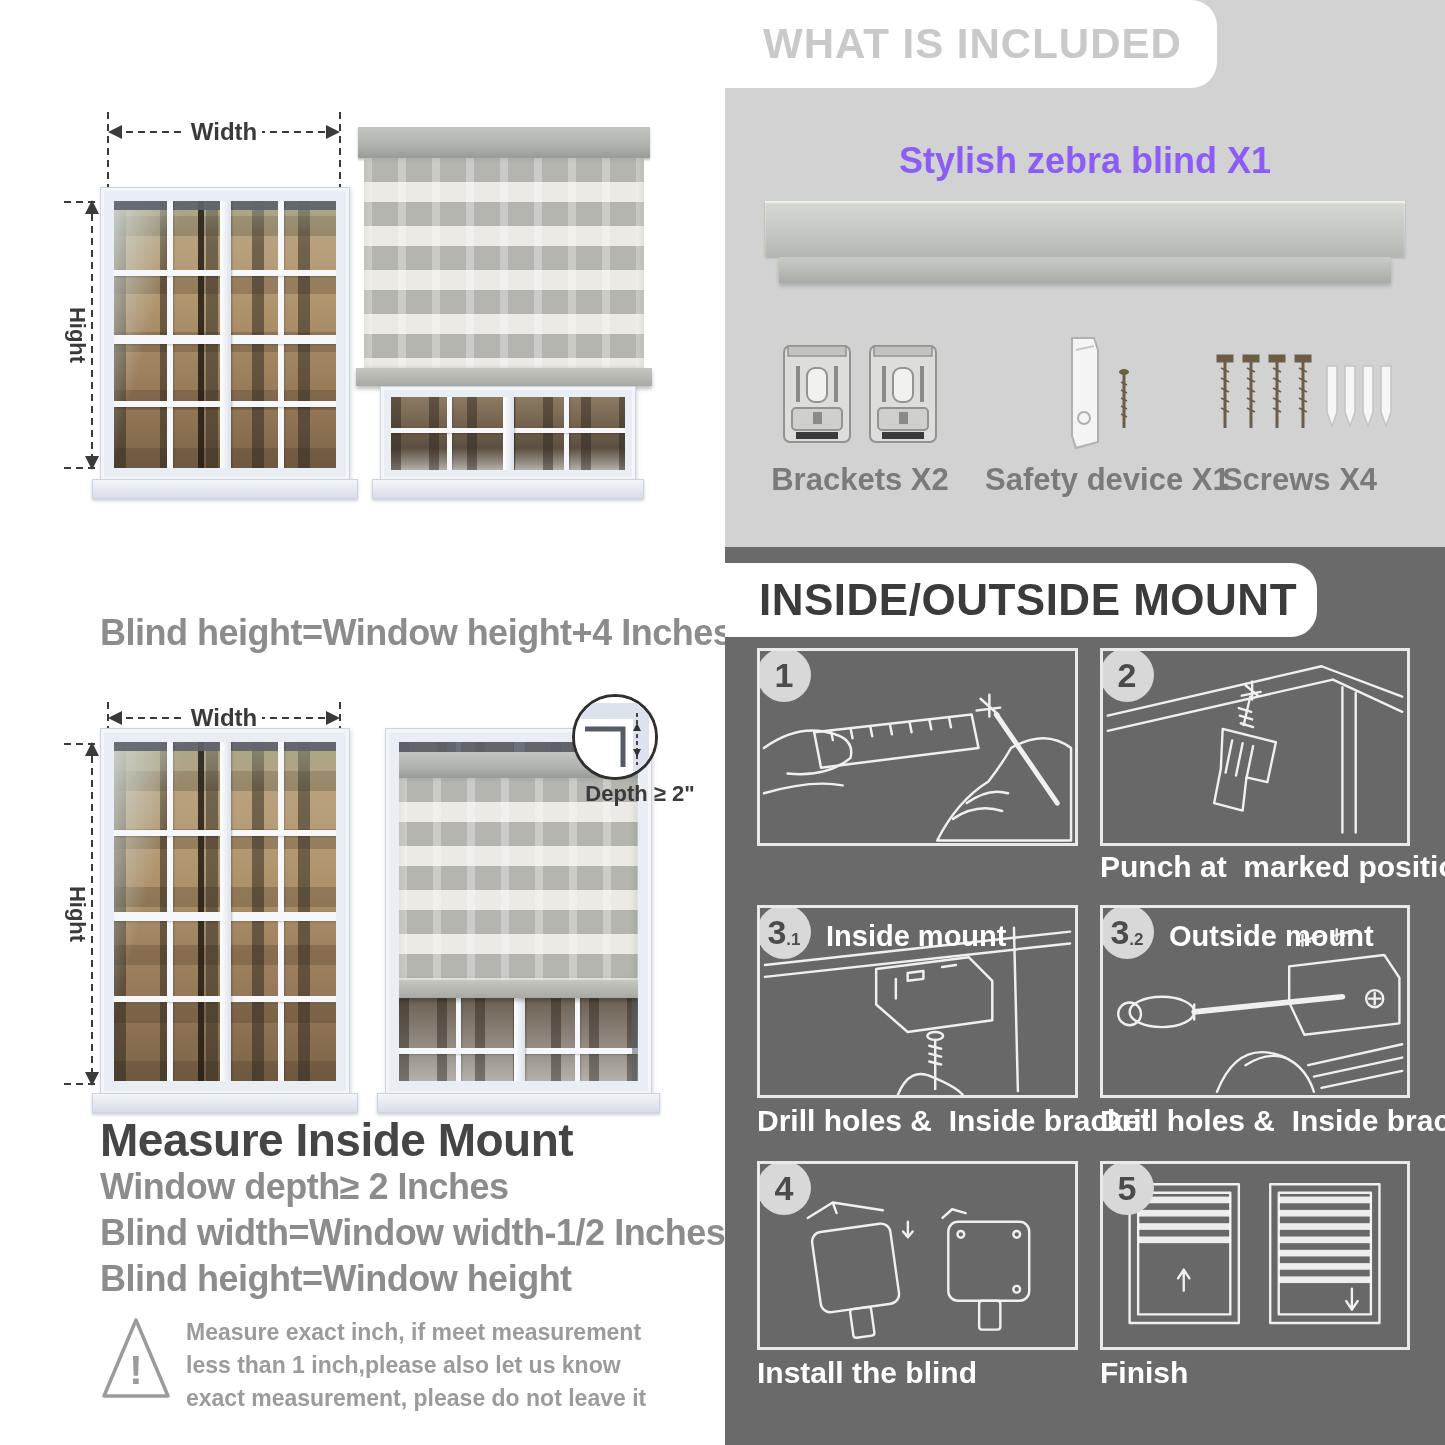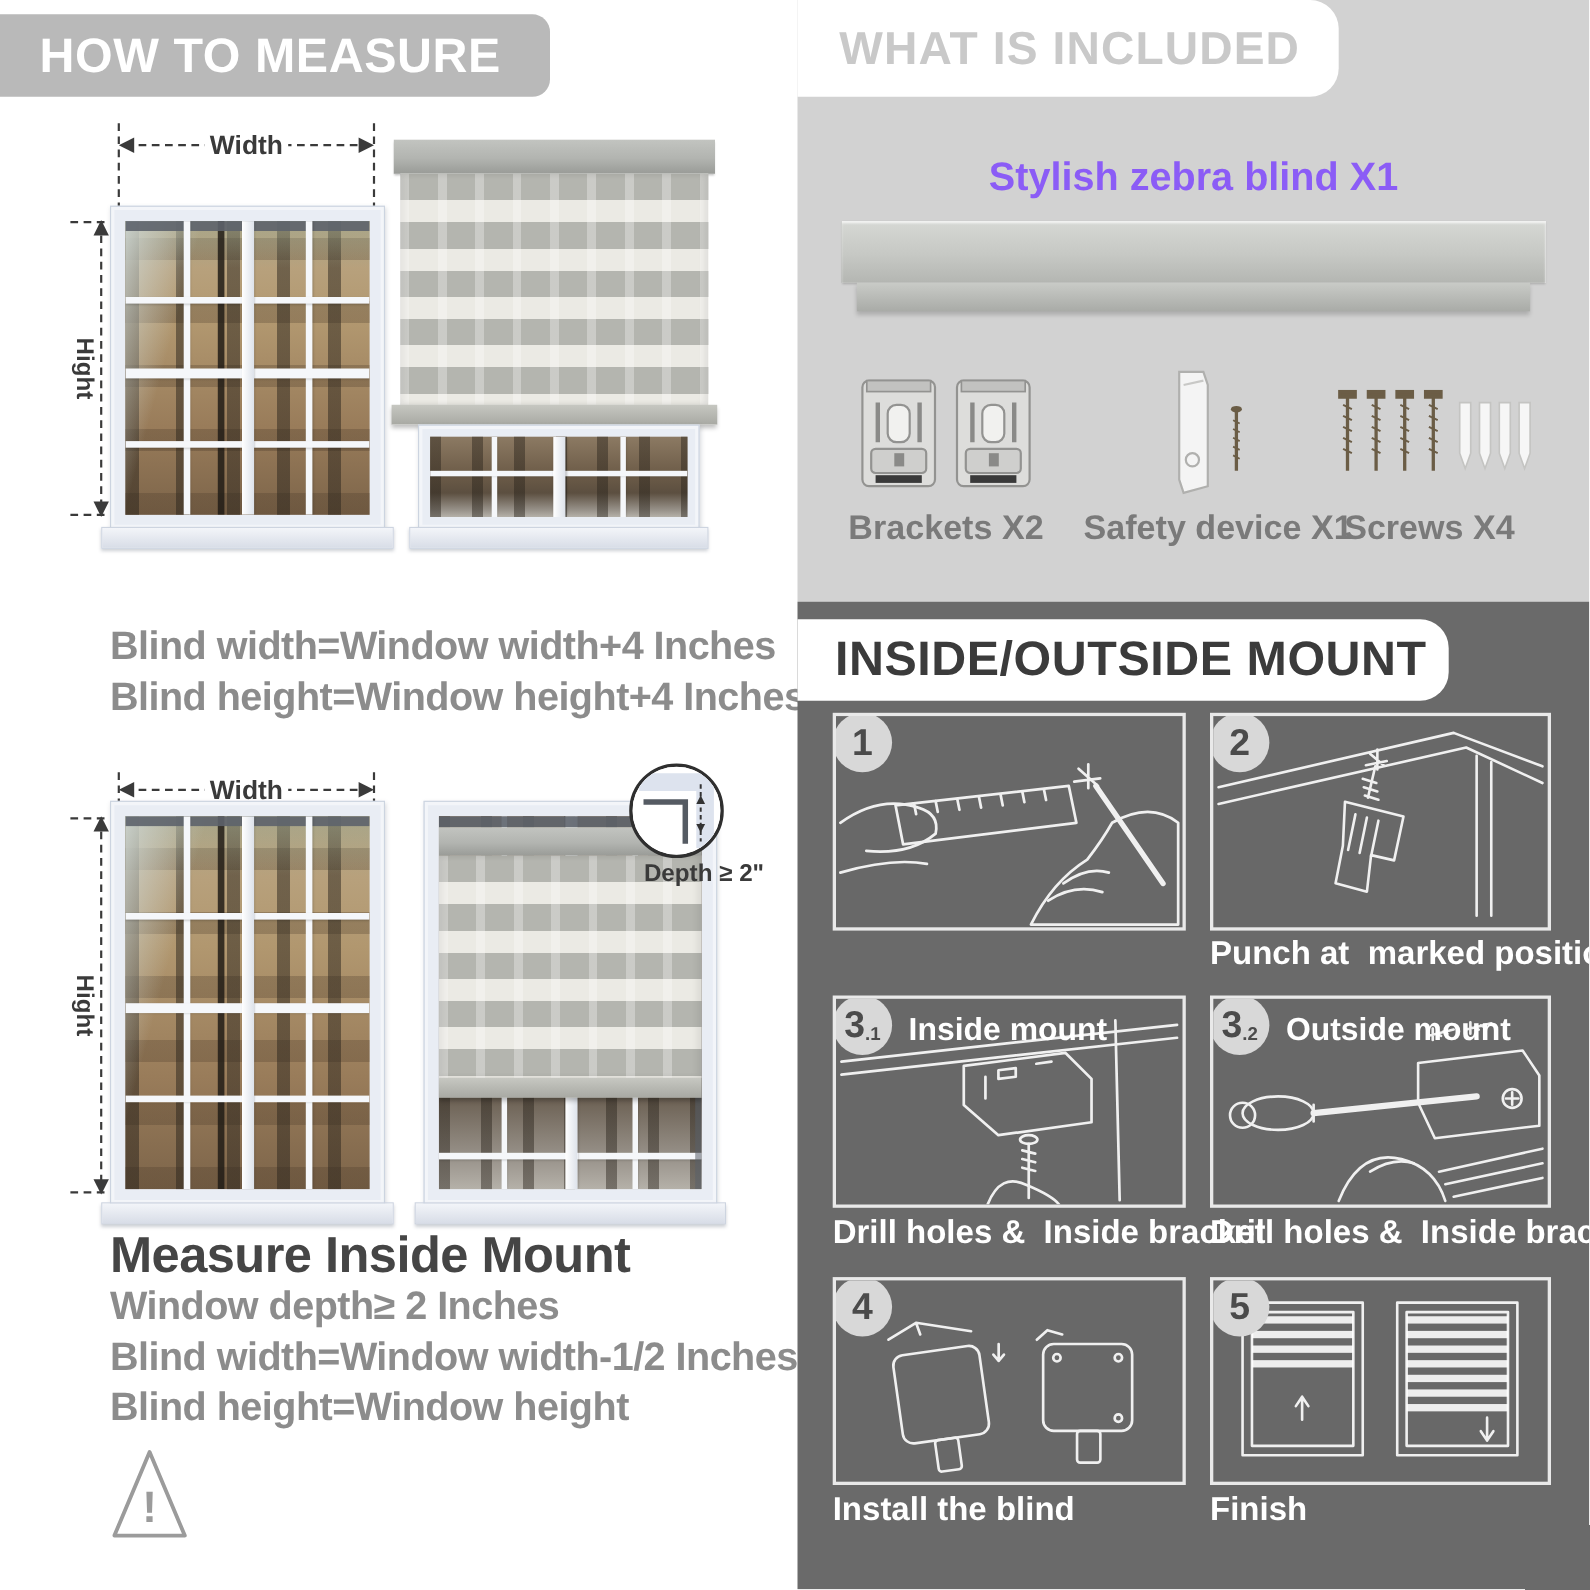--- a/index.html
+++ b/index.html
@@ -72,21 +72,20 @@
   .art{position:absolute;inset:0;}
   .art svg{width:100%;height:100%;}
   .ln{fill:none;stroke:#f0f0f0;stroke-width:2.5;stroke-linecap:round;stroke-linejoin:round;}
   .lnf{fill:rgba(255,255,255,.88);stroke:none;}
 </style>
 </head>
 <body>
 
 <div id="app">
 
-  <div class="abs hdr-left">HOW TO MEASURE</div>
 
   <svg class="abs" style="left:94px;top:106px" width="260" height="86">
     <g stroke="#3a3a3a" stroke-width="2" stroke-dasharray="7,5" fill="none">
       <line x1="14" y1="6" x2="14" y2="82"></line>
         <line x1="246" y1="6" x2="246" y2="82"></line>
       <line x1="20" y1="26" x2="240" y2="26"></line>
     </g>
     <polygon points="14,26 28,19 28,33" fill="#3a3a3a"></polygon>
     <polygon points="246,26 232,19 232,33" fill="#3a3a3a"></polygon>
     <rect x="92" y="10" width="76" height="32" fill="#ffffff"></rect>
@@ -124,21 +123,20 @@
   <div class="abs window" style="left:380px;top:386px;width:254px;height:93px;">
     <div class="glass photo-street" style="left:10px;top:10px;width:234px;height:73px;">
       <div class="gv" style="left:calc(25% - 3px);width:5px;"></div>
       <div class="gv" style="left:calc(75% - 3px);width:5px;"></div>
       <div class="gh" style="top:42%;height:5px;"></div>
       <div class="post"></div>
     </div>
   </div>
   <div class="abs sill" style="left:372px;top:479px;width:270px;height:18px;"></div>
 
-  <div class="abs sub-line" style="left:100px;top:566px;">Blind width=Window width+4 Inches</div>
   <div class="abs sub-line" style="left:100px;top:612px;text-align:right;">Blind height=Window height+4 Inches</div>
 
   <svg class="abs" style="left:94px;top:696px" width="260" height="48">
     <g stroke="#3a3a3a" stroke-width="2" stroke-dasharray="7,5" fill="none">
       <line x1="14" y1="6" x2="14" y2="44"></line>
         <line x1="246" y1="6" x2="246" y2="44"></line>
       <line x1="20" y1="22" x2="240" y2="22"></line>
     </g>
     <polygon points="14,22 28,15 28,29" fill="#3a3a3a"></polygon>
     <polygon points="246,22 232,15 232,29" fill="#3a3a3a"></polygon>
@@ -200,20 +198,21 @@
 
   <div class="abs big-title" style="left:100px;top:1113px;">Measure Inside Mount</div>
   <div class="abs sub-line" style="left:100px;top:1166px;">Window depth≥ 2 Inches</div>
   <div class="abs sub-line" style="left:100px;top:1212px;">Blind width=Window width-1/2 Inches</div>
   <div class="abs sub-line" style="left:100px;top:1258px;">Blind height=Window height</div>
 
   <svg class="abs" style="left:98px;top:1312px" width="76" height="94" viewBox="0 0 76 94">
     <path d="M38,8 L70,84 L6,84 Z" fill="none" stroke="#9b9b9b" stroke-width="3.5" stroke-linejoin="round"></path>
     <text x="38" y="72" text-anchor="middle" font-size="40" font-weight="bold" fill="#9b9b9b">!</text>
   </svg>
+  <div class="abs warn-text" style="left:186px;top:1316px;width:470px;">Measure exact inch, if meet measurement less than 1 inch,please also let us know exact measurement, please do not leave it</div>
 
   <div class="abs included-bg"></div>
   <div class="abs hdr-included">WHAT IS INCLUDED</div>
   <div class="abs product-label">Stylish zebra blind X1</div>
   <div class="abs headrail-main"></div>
   <div class="abs headrail-lip"></div>
 
   <svg class="abs" style="left:780px;top:340px" width="160" height="112" viewBox="0 0 160 112">
     <g>
       <rect x="4" y="6" width="66" height="96" rx="6" fill="#dddddb" stroke="#939391" stroke-width="2"></rect>

